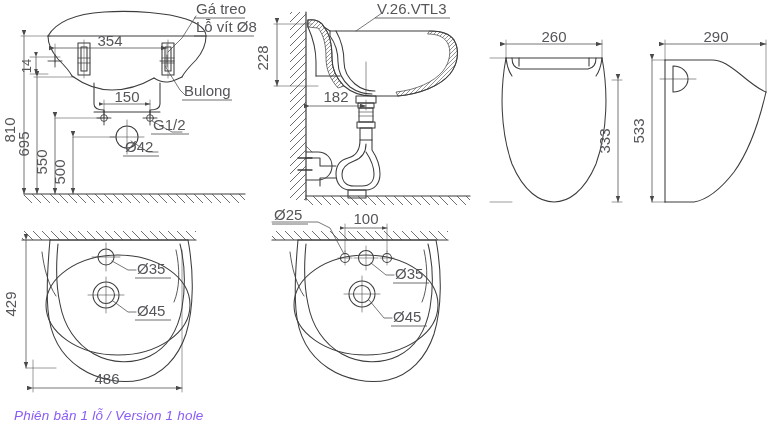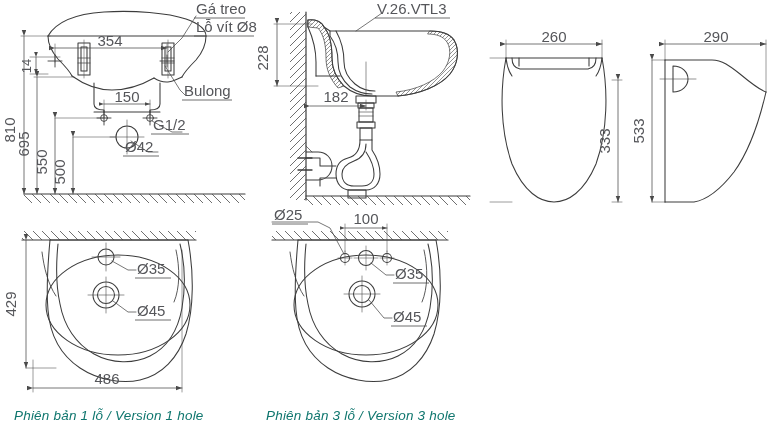--- a/index.html
+++ b/index.html
@@ -24,21 +24,21 @@
     left: 0;
     top: 0;
     width: 769px;
     height: 433px;
   }
   .cap {
     position: absolute;
     font-family: "Liberation Sans", sans-serif;
     font-style: italic;
     font-size: 13.5px;
-    color: #0f766e;
+    color: #8b5cf6;
     white-space: nowrap;
     letter-spacing: 0.2px;
   }
   #cap1 { left: 14px; top: 408px; }
   #cap2 { left: 266px; top: 408px; }
 </style>
 </head>
 <body>
 
 <div id="sheet">
@@ -441,15 +441,14 @@
         <line x1="393" y1="283" x2="429" y2="283" stroke="#4a4a4a" stroke-width="0.8"></line>
       </g>
       <g>
         <text x="393" y="322" font-size="15">Ø45</text>
         <line x1="391" y1="326" x2="427" y2="326" stroke="#4a4a4a" stroke-width="0.8"></line>
       </g>
     </g>
   </svg>
 
   <div class="cap" id="cap1">Phiên bản 1 lỗ / Version 1 hole</div>
-  <div class="cap" id="cap2">Phiên bản 3 lỗ / Version 3 hole</div>
 
 </div>
 
 </body></html>

